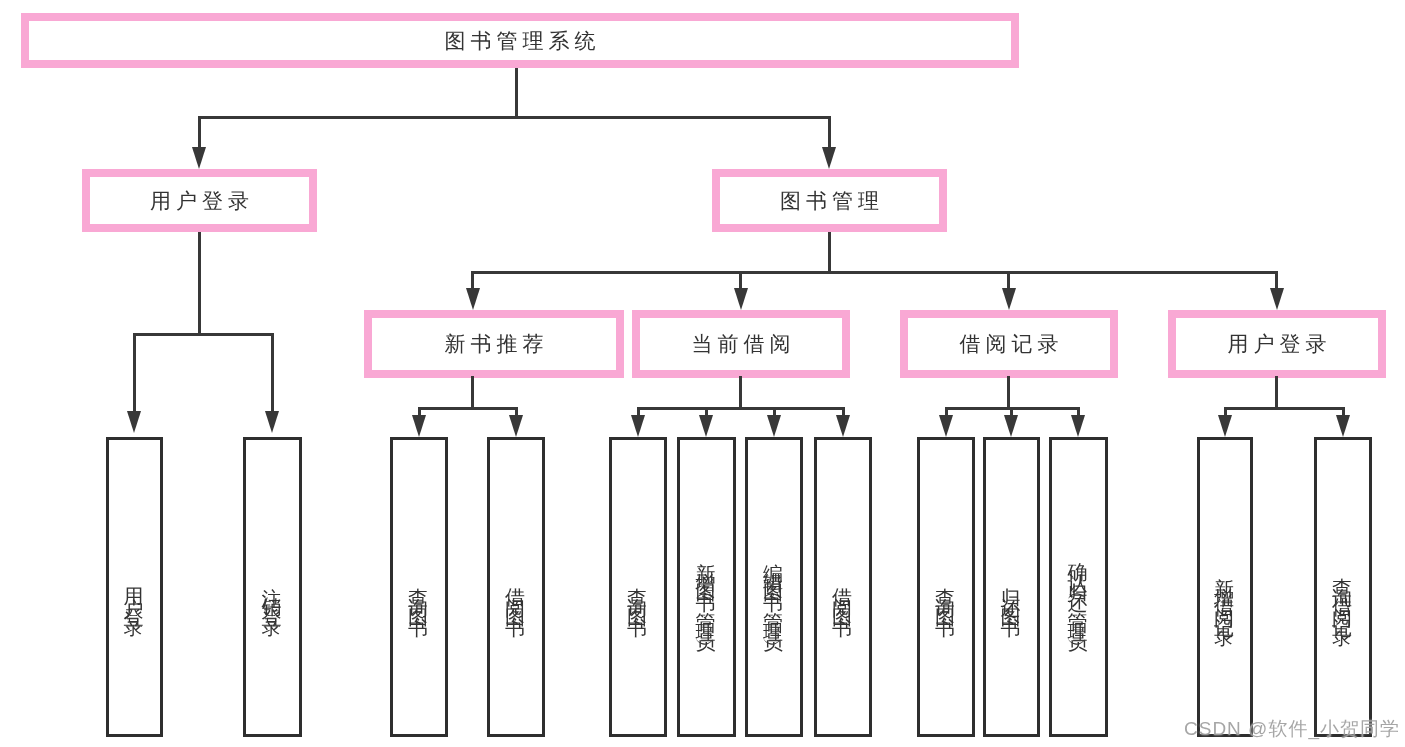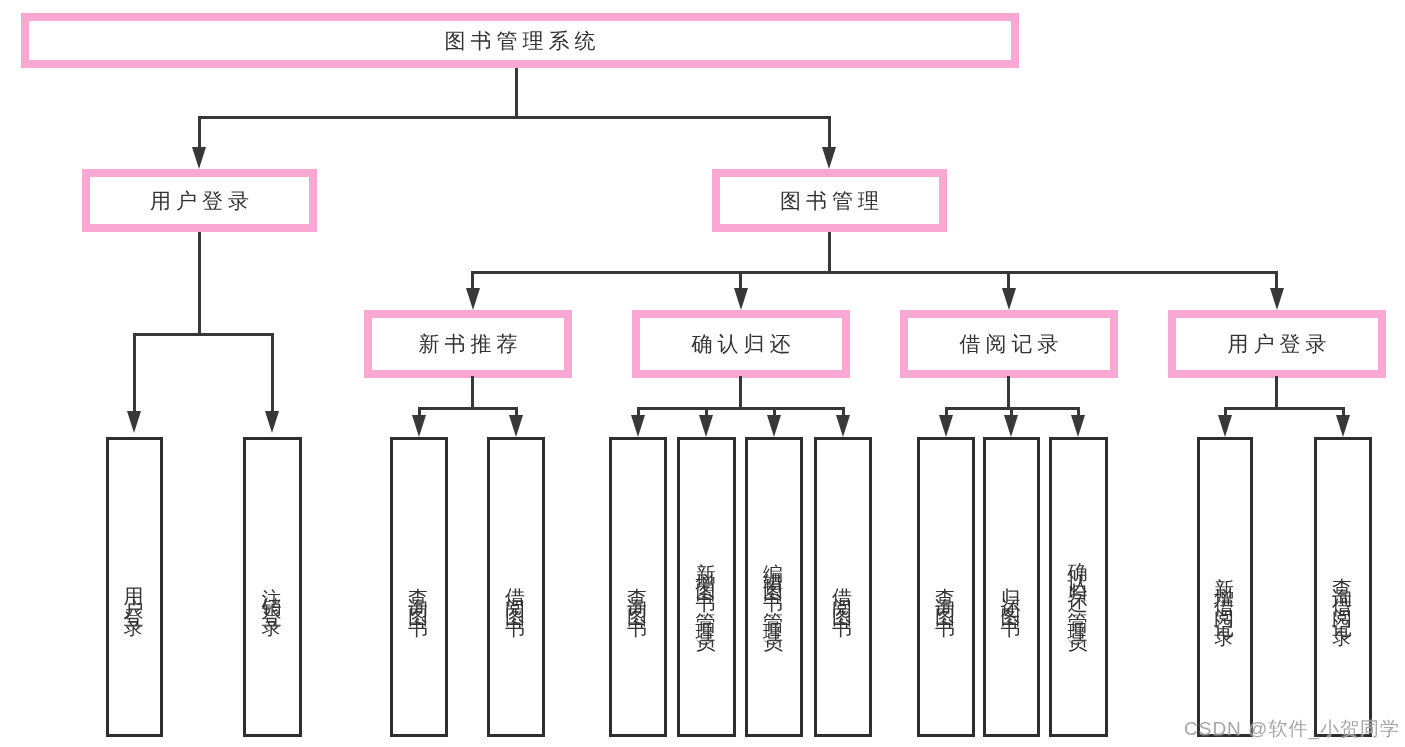--- a/index.html
+++ b/index.html
@@ -75,25 +75,25 @@
 <div class="hline" style="left:471px; top:271px; width:807px;"></div>
 <div class="vline" style="left:471px;  top:271px; height:19px;"></div>
 <div class="arrow" style="left:466px;  top:288px;"></div>
 <div class="vline" style="left:739px;  top:271px; height:19px;"></div>
 <div class="arrow" style="left:734px;  top:288px;"></div>
 <div class="vline" style="left:1007px; top:271px; height:19px;"></div>
 <div class="arrow" style="left:1002px; top:288px;"></div>
 <div class="vline" style="left:1275px; top:271px; height:19px;"></div>
 <div class="arrow" style="left:1270px; top:288px;"></div>
 
-<div class="node" style="left:364px; top:310px; width:208px; height:68px;">
+<div class="node" style="left:364px; top:310px; width:260px; height:68px;">
   <span class="lbl">新书推荐</span>
 </div>
 <div class="node" style="left:632px; top:310px; width:218px; height:68px;">
-  <span class="lbl">确认归还</span>
+  <span class="lbl">当前借阅</span>
 </div>
 <div class="node" style="left:900px; top:310px; width:218px; height:68px;">
   <span class="lbl">借阅记录</span>
 </div>
 <div class="node" style="left:1168px; top:310px; width:218px; height:68px;">
   <span class="lbl">用户登录</span>
 </div>
 
 <div class="vline" style="left:471px;  top:376px; height:34px;"></div>
 <div class="vline" style="left:739px;  top:376px; height:34px;"></div>

